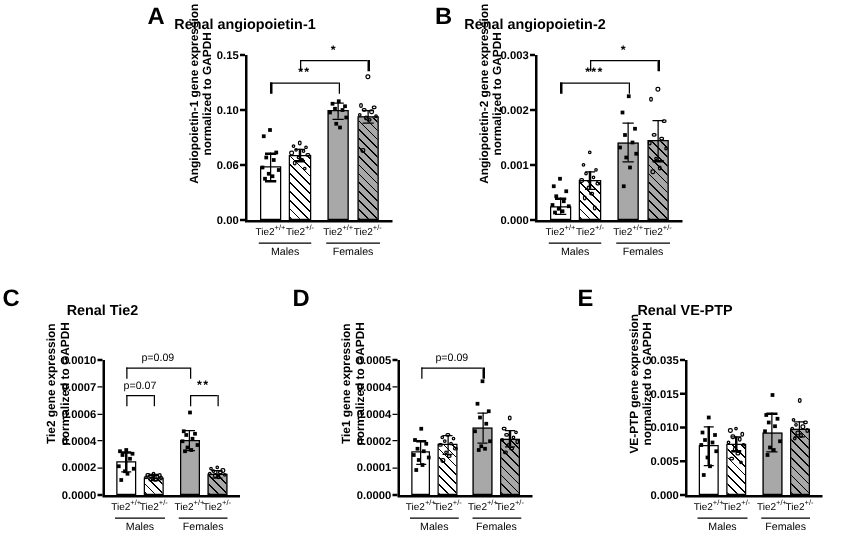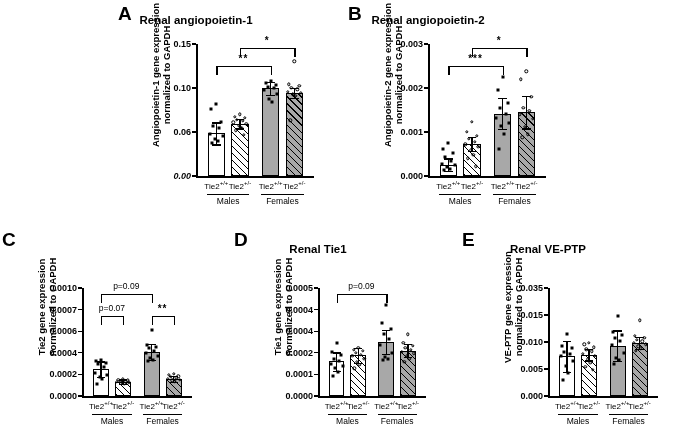--- a/index.html
+++ b/index.html
@@ -54,21 +54,21 @@
       <div class="xgrouplabel" style="left: 270.635px; top: 180px;">Tie2<sup>+/+</sup></div>
       <div class="xgrouplabel" style="left: 294.235px; top: 180px;">Tie2<sup>+/-</sup></div>
       <div class="grouprule" style="left: 206.944px; top: 194px; width: 42.421px;"></div>
       <div class="groupname" style="left: 228.155px; top: 196px;">Males</div>
       <div class="grouprule" style="left: 261.224px; top: 194px; width: 42.421px;"></div>
       <div class="groupname" style="left: 282.435px; top: 196px;">Females</div>
       <div class="plotbox" style="left: 196px; top: 44px; width: 118px; height: 132px;">
         <div class="axis-y" style="height: 132px;"></div>
         <div class="axis-x" style="top: 132px;"></div>
         <div class="tick" style="top: 131.3px;"></div>
-        <div class="ticklabel" style="top: 132px; font-style: italic;">0.00</div>
+        <div class="ticklabel" style="top: 132px;">0.00</div>
         <div class="tick" style="top: 87.3px;"></div>
         <div class="ticklabel" style="top: 88px;">0.06</div>
         <div class="tick" style="top: 43.3px;"></div>
         <div class="ticklabel" style="top: 44px;">0.10</div>
         <div class="tick" style="top: -0.7px;"></div>
         <div class="ticklabel" style="top: 0px;">0.15</div>
         <div class="bar open" title="Tie2+/+ Males" style="left: 11.8px; top: 89.32px; width: 17.11px; height: 42.68px;"></div>
         <div class="errbar" style="left: 19.705px; top: 78.32px; height: 22px;"></div>
         <div class="errcap" style="left: 15.9064px; top: 78.32px; width: 8.8972px;"></div>
         <div class="errcap" style="left: 15.9064px; top: 100.32px; width: 8.8972px;"></div>
@@ -222,20 +222,21 @@
         <div class="sig-tickR" style="left: 74.635px; top: 22px; height: 9px;"></div>
         <div class="sig-label" style="left: 47.495px; top: 9px;">***</div>
         <div class="sig-line" style="left: 43.955px; top: 3.52px; width: 54.28px;"></div>
         <div class="sig-tickL" style="left: 43.955px; top: 3.52px; height: 9px;"></div>
         <div class="sig-tickR" style="left: 98.235px; top: 3.52px; height: 9px;"></div>
         <div class="sig-label" style="left: 71.095px; top: -9.48px;">*</div>
       </div>
     </div>
     <div class="panel" style="left: 0px; top: 0px; width: 683px; height: 434px;">
       <div class="panel-letter" style="left: 2px; top: 230px;">C</div>
+      <div class="panel-title" style="left: 7px; top: 243px; width: 150px;">Renal Tie2</div>
       <div class="ylabel" style="left: 36px; top: 396px; width: 178px;">
         <div>Tie2 gene expression</div>
         <div>normalized to GAPDH</div>
       </div>
       <div class="xgrouplabel" style="left: 100.975px; top: 400px;">Tie2<sup>+/+</sup></div>
       <div class="xgrouplabel" style="left: 122.975px; top: 400px;">Tie2<sup>+/-</sup></div>
       <div class="xgrouplabel" style="left: 151.575px; top: 400px;">Tie2<sup>+/+</sup></div>
       <div class="xgrouplabel" style="left: 173.575px; top: 400px;">Tie2<sup>+/-</sup></div>
       <div class="grouprule" style="left: 92.2025px; top: 414px; width: 39.545px;"></div>
       <div class="groupname" style="left: 111.975px; top: 416px;">Males</div>
@@ -319,21 +320,20 @@
         <div class="sig-tickR" style="left: 91.575px; top: 27.54px; height: 9px;"></div>
         <div class="sig-label" style="left: 80.575px; top: 14.54px;">**</div>
         <div class="sig-line" style="left: 18.975px; top: 5.94px; width: 50.6px;"></div>
         <div class="sig-tickL" style="left: 18.975px; top: 5.94px; height: 9px;"></div>
         <div class="sig-tickR" style="left: 69.575px; top: 5.94px; height: 9px;"></div>
         <div class="sig-label p" style="left: 44.275px; top: -7.06px;">p=0.09</div>
       </div>
     </div>
     <div class="panel" style="left: 0px; top: 0px; width: 683px; height: 434px;">
       <div class="panel-letter" style="left: 234px; top: 230px;">D</div>
-      <div class="panel-title" style="left: 243px; top: 243px; width: 150px;">Renal Tie1</div>
       <div class="ylabel" style="left: 272px; top: 396px; width: 178px;">
         <div>Tie1 gene expression</div>
         <div>normalized to GAPDH</div>
       </div>
       <div class="xgrouplabel" style="left: 336.63px; top: 400px;">Tie2<sup>+/+</sup></div>
       <div class="xgrouplabel" style="left: 358.23px; top: 400px;">Tie2<sup>+/-</sup></div>
       <div class="xgrouplabel" style="left: 386.31px; top: 400px;">Tie2<sup>+/+</sup></div>
       <div class="xgrouplabel" style="left: 407.91px; top: 400px;">Tie2<sup>+/-</sup></div>
       <div class="grouprule" style="left: 328.017px; top: 414px; width: 38.826px;"></div>
       <div class="groupname" style="left: 347.43px; top: 416px;">Males</div>

